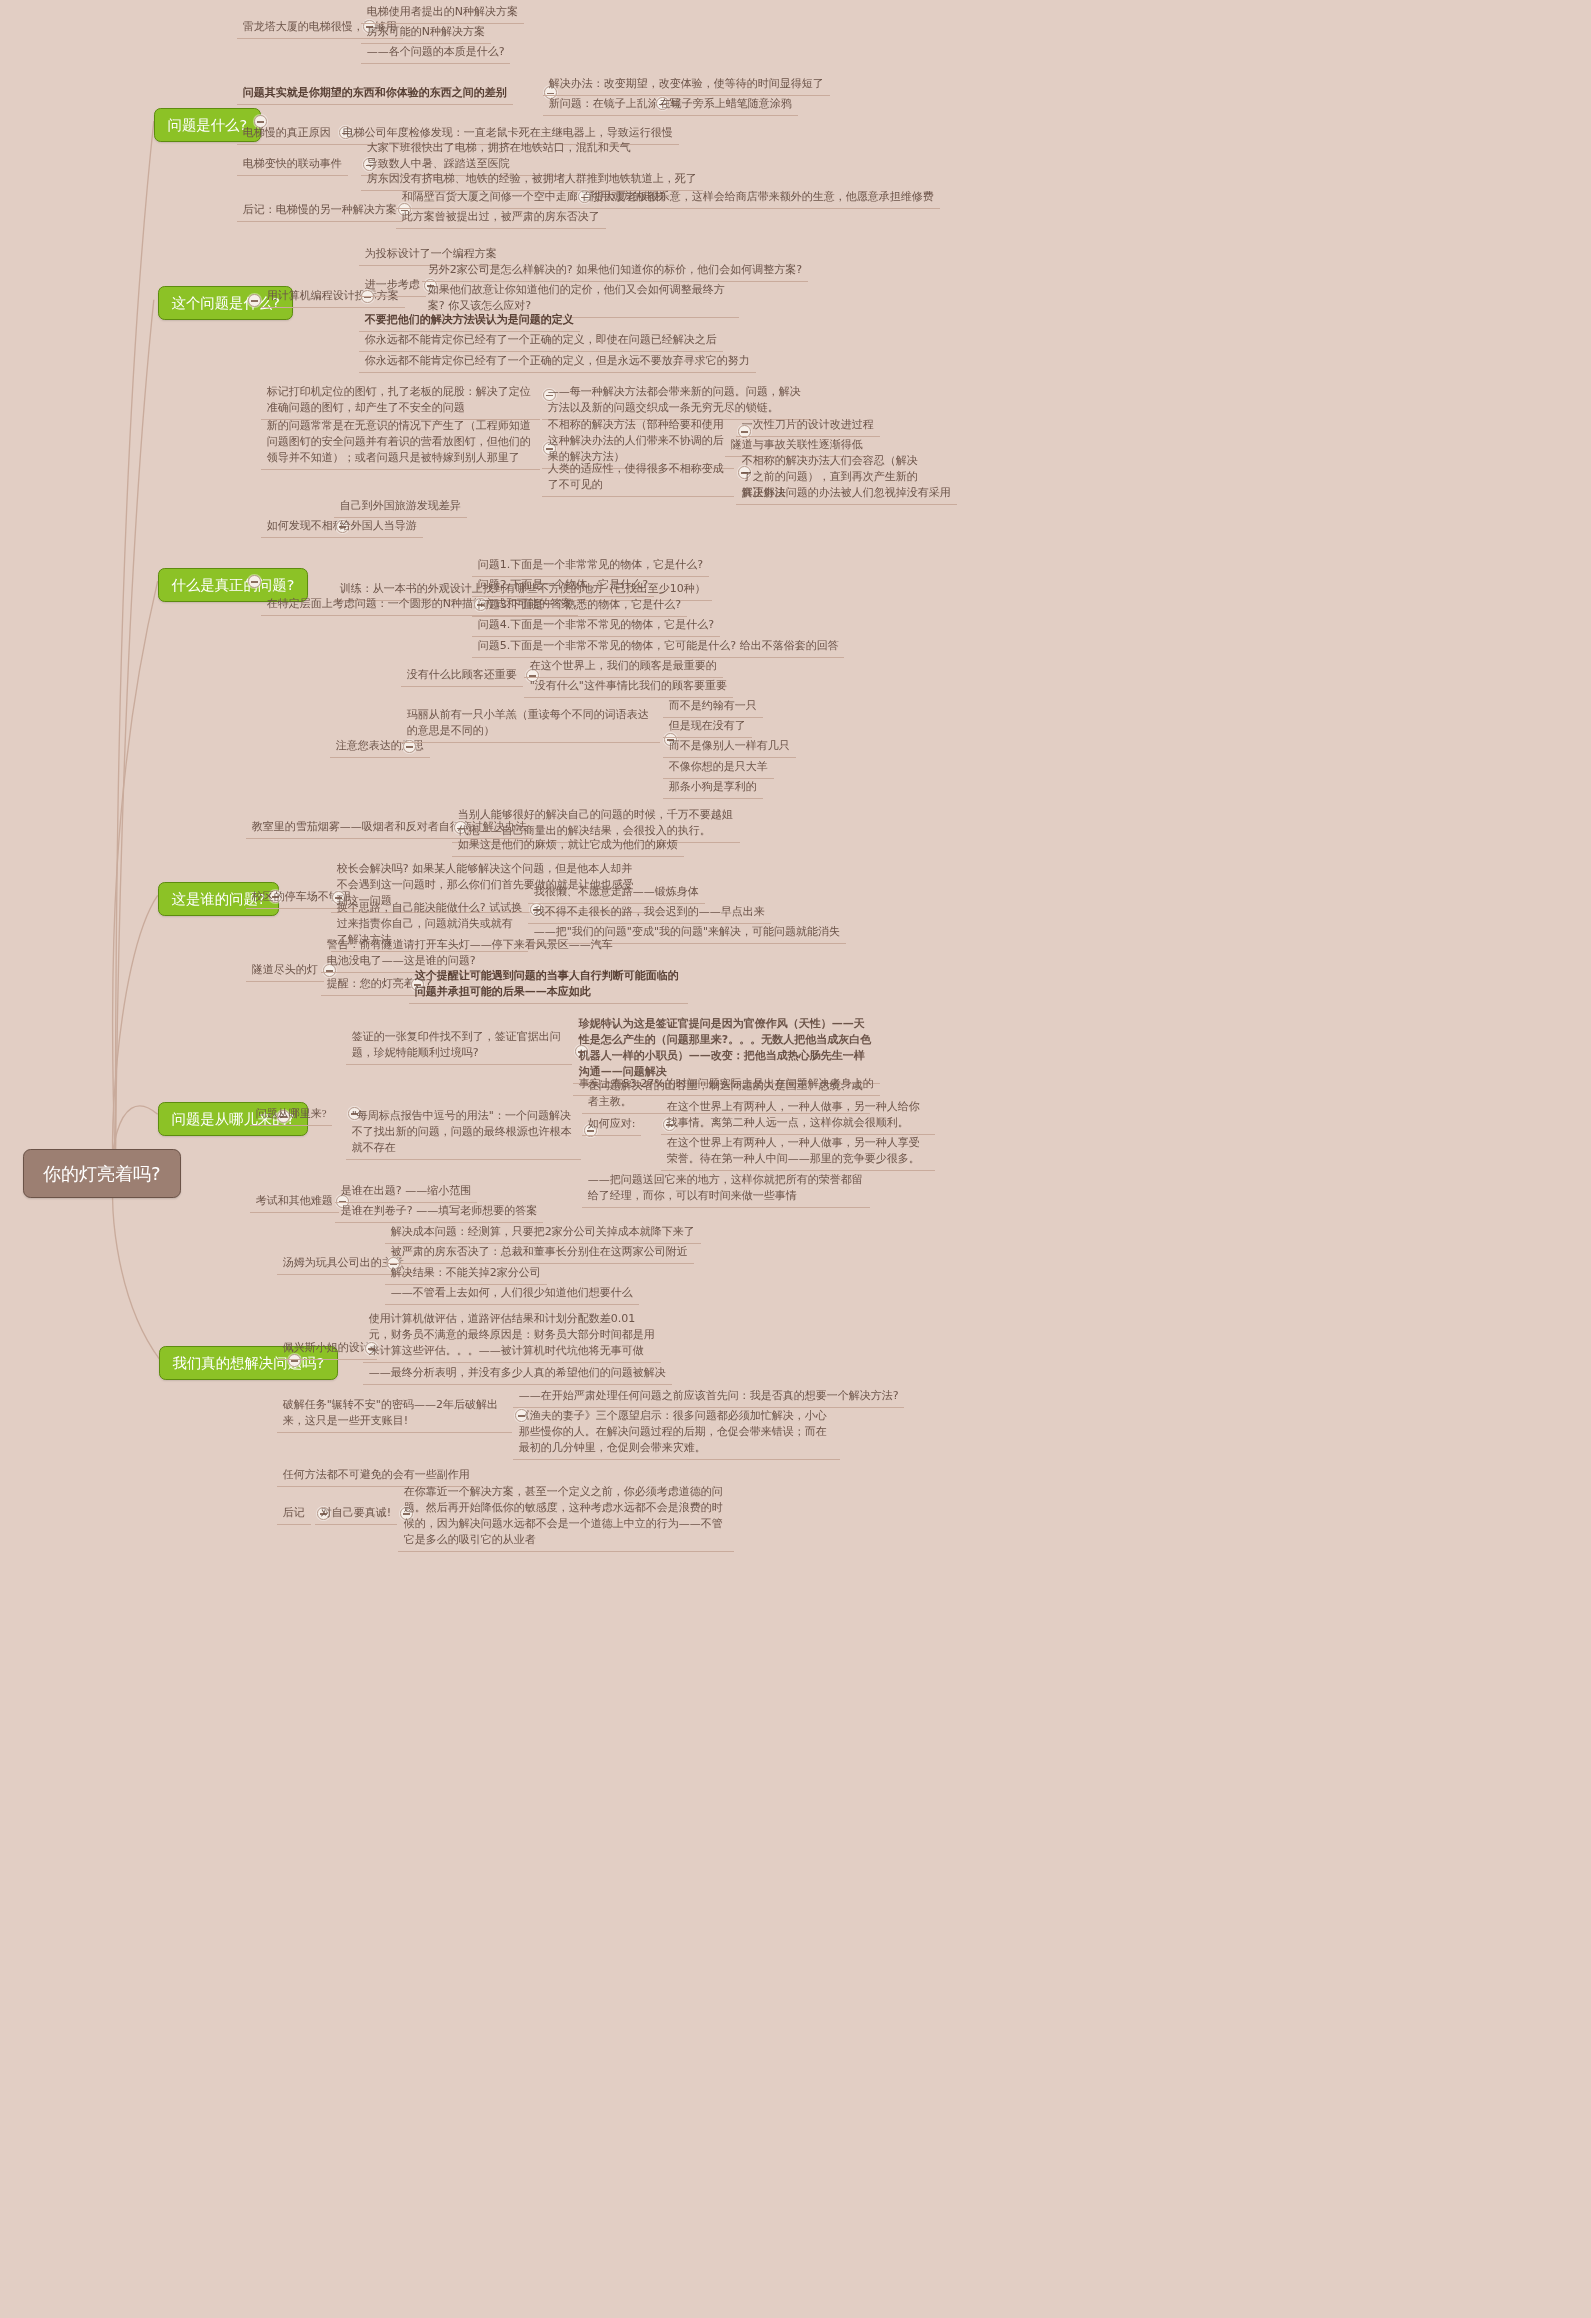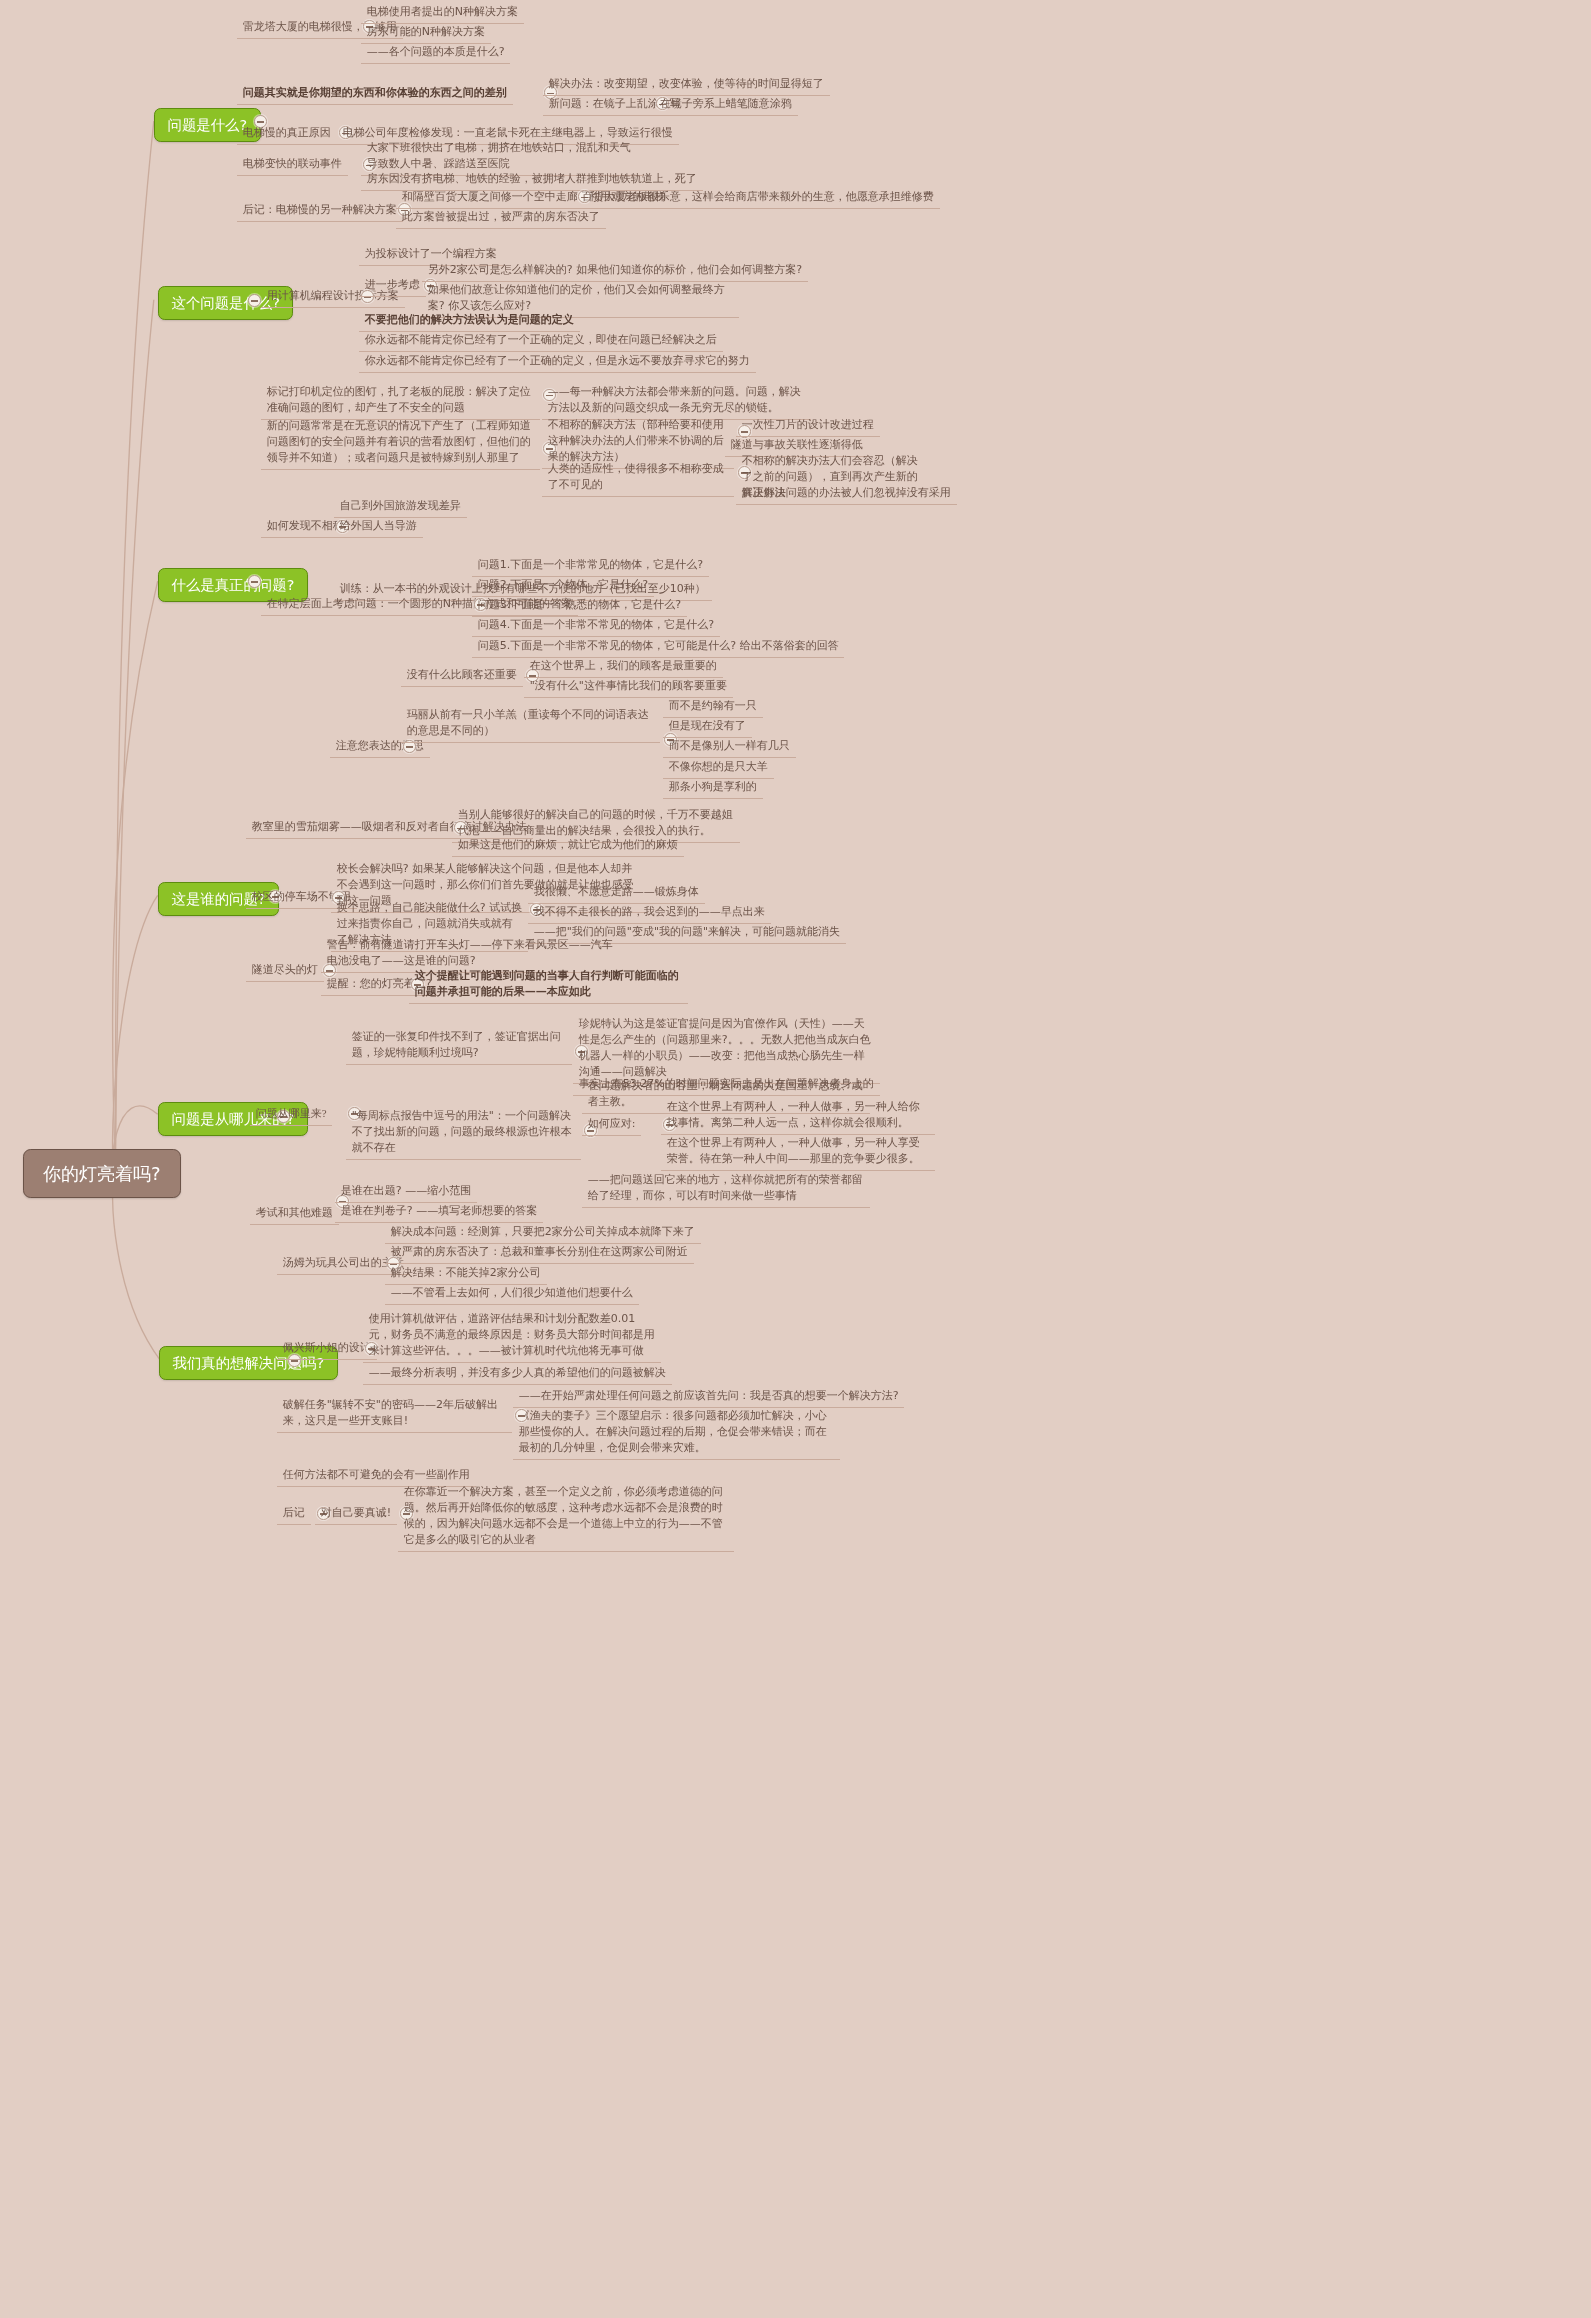--- a/index.html
+++ b/index.html
@@ -224,33 +224,33 @@
   <div class="node lvl1" style="left:158px; top:1102px;">问题是从哪儿来的?</div>
   <div class="toggle" style="left:277px; top:1110px;"></div>
 
   <div class="node" style="left:250px; top:1018px; width:1297px;">
     <div style="position:relative;">
       <div class="topic" style="position:absolute; left:0px; top:86px;font-family:Liberation Serif, serif;">问题从哪里来?</div>
       <div class="toggle" style="left:98px; top:89px;"></div>
 
       <div class="topic wrap" style="position:absolute; left:96px; top:9.6px; width:226px;">签证的一张复印件找不到了，签证官据出问题，珍妮特能顺利过境吗?</div>
       <div class="toggle" style="left:325px; top:27px;"></div>
-      <div class="topic wrap" style="position:absolute; left:323px; top:-3.8px; width:307px;">珍妮特认为这是签证官提问是因为官僚作风（天性）——天性是怎么产生的（问题那里来?。。。无数人把他当成灰白色机器人一样的小职员）——改变：把他当成热心肠先生一样沟通——问题解决</div>
+      <div class="topic wrap" style="position:absolute; left:323px; top:-3.8px; width:307px;font-weight:bold;">珍妮特认为这是签证官提问是因为官僚作风（天性）——天性是怎么产生的（问题那里来?。。。无数人把他当成灰白色机器人一样的小职员）——改变：把他当成热心肠先生一样沟通——问题解决</div>
       <div class="topic" style="position:absolute; left:323px; top:56px;">事实上有53.27%的时间问题实际上是出在问题解决者身上的</div>
 
       <div class="topic wrap" style="position:absolute; left:96px; top:88px; width:235px;">"每周标点报告中逗号的用法"：一个问题解决不了找出新的问题，问题的最终根源也许根本就不存在</div>
       <div class="toggle" style="left:334px; top:106px;"></div>
       <div class="topic wrap" style="position:absolute; left:332px; top:58px; width:288px;">在问题解决者的山谷里，制造问题的人是国王、总统、或者主教。</div>
       <div class="topic" style="position:absolute; left:332px; top:96px;">如何应对:</div>
       <div class="toggle" style="left:413px; top:100px;"></div>
       <div class="topic wrap" style="position:absolute; left:411px; top:79px; width:274px;">在这个世界上有两种人，一种人做事，另一种人给你找事情。离第二种人远一点，这样你就会很顺利。</div>
       <div class="topic wrap" style="position:absolute; left:411px; top:115px; width:274px;">在这个世界上有两种人，一种人做事，另一种人享受荣誉。待在第一种人中间——那里的竞争要少很多。</div>
       <div class="topic wrap" style="position:absolute; left:332px; top:152px; width:288px;">——把问题送回它来的地方，这样你就把所有的荣誉都留给了经理，而你，可以有时间来做一些事情</div>
 
-      <div class="topic" style="position:absolute; left:0px; top:185px;">考试和其他难题</div>
+      <div class="topic" style="position:absolute; left:0px; top:173px;">考试和其他难题</div>
       <div class="toggle" style="left:86px; top:177px;"></div>
       <div class="topic" style="position:absolute; left:85px; top:163px;">是谁在出题? ——缩小范围</div>
       <div class="topic" style="position:absolute; left:85px; top:183px;">是谁在判卷子? ——填写老师想要的答案</div>
     </div>
   </div>
 
   <div class="node lvl1" style="left:159px; top:1346px;">我们真的想解决问题吗?</div>
   <div class="toggle" style="left:288px; top:1354px;"></div>
 
   <div class="node" style="left:277px; top:1234px; width:1297px;">

